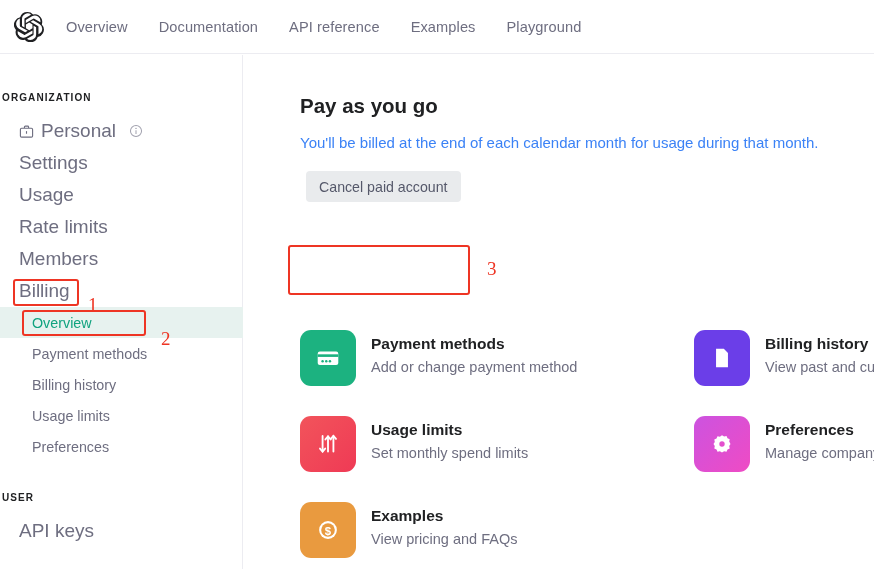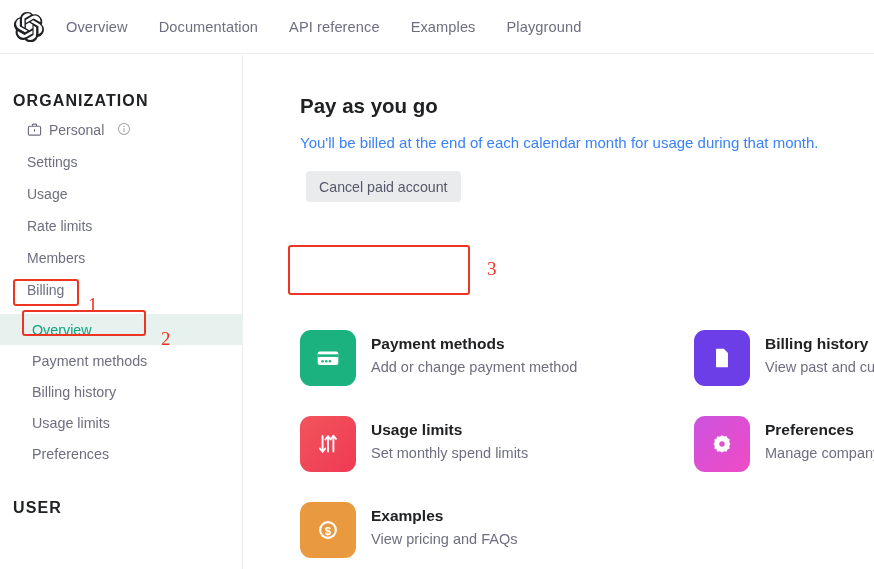--- a/index.html
+++ b/index.html
@@ -37,32 +37,32 @@
 
   
   .sidebar {
     position: absolute; left: 0; top: 55px;
     width: 243px; height: 514px;
     border-right: 1px solid #ececf1;
     background: #fff;
     padding-top: 37px;
   }
   .side-group-title {
-    font-size: 16px;
+    font-size: 10px;
     font-weight: 700;
     letter-spacing: 1.1px;
     color: #202123;
-    padding-left: 13px;
+    padding-left: 2px;
     margin-bottom: 12px;
   }
   .side-item {
     height: 32px;
-    display: flex; 
-    padding-left: 27px;
-    font-size: 14px;
+    display: flex; align-items: center;
+    padding-left: 19px;
+    font-size: 19px;
     color: #6e6e80;
     cursor: pointer;
     position: relative;
   }
   .side-item.personal { gap: 7px; color: #6e6e80; }
   .side-sub {
     height: 31px;
     display: flex; align-items: center;
     padding-left: 32px;
     font-size: 14.3px;
@@ -230,20 +230,23 @@
   <div class="side-sub">
     <span>Usage limits</span>
   </div>
   <div class="side-sub">
     <span>Preferences</span>
   </div>
 
   <div class="side-gap"></div>
 
   <div class="side-group-title">USER</div>
+  <div class="side-item">
+    <span>API keys</span>
+  </div>
 </div>
 
 <div class="main">
   <div class="section-title">Pay as you go</div>
   <div class="section-desc">You'll be billed at the end of each calendar month for usage during that month.</div>
 
   <button class="cancel-btn">Cancel paid account</button>
 
   <div class="cards">
 

